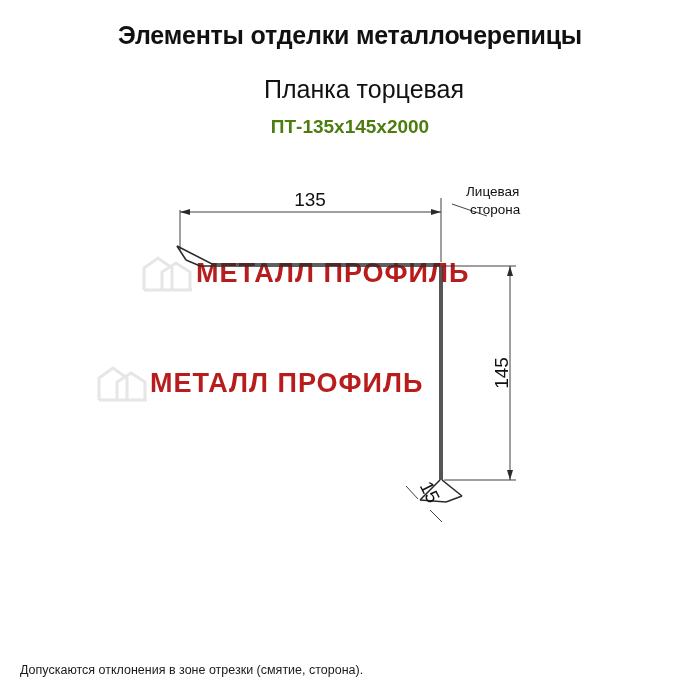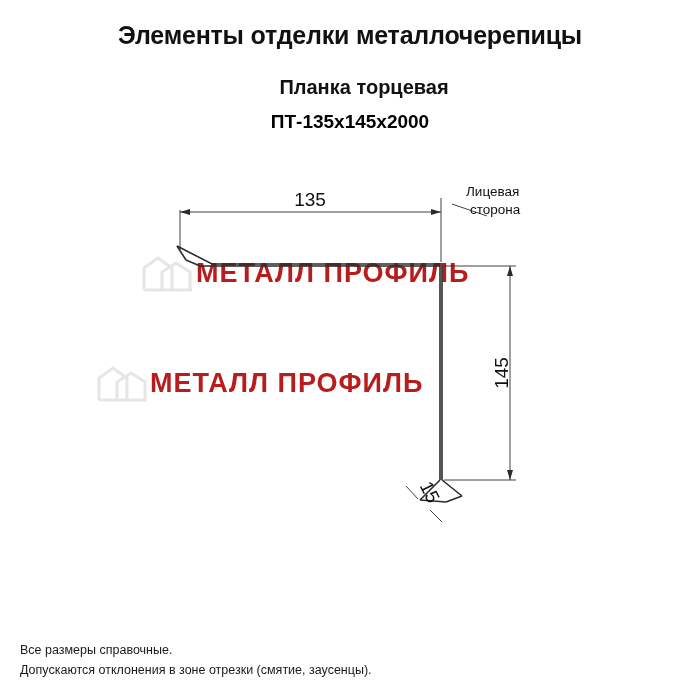--- a/index.html
+++ b/index.html
@@ -31,31 +31,31 @@
   }
   .title-main {
     font-size: 25px;
     font-weight: bold;
     letter-spacing: -0.2px;
     color: #111111;
     line-height: 1.1;
   }
   .title-sub {
     margin-top: 26px;
-    font-size: 20px;
-    font-weight: bold;
+    font-size: 25px;
+    font-weight: normal;
     color: #111111;
     line-height: 1.1;
     margin-left: 28px;
   }
   .title-code {
     margin-top: 14px;
     font-size: 19px;
     font-weight: bold;
-    color: #000000;
+    color: #4d7c0f;
     line-height: 1.1;
   }
 
   
   .drawing {
     position: absolute;
     top: 150px;
     left: 0;
     width: 640px;
     height: 400px;
@@ -190,17 +190,16 @@
 
       <g stroke="#2b2b2b" stroke-width="0.9" fill="none">
         <line x1="452" y1="54" x2="487" y2="66"></line>
       </g>
       <text class="label-text" x="466" y="46">Лицевая</text>
       <text class="label-text" x="470" y="64">сторона</text>
     </svg>
   </div>
 
   <div class="footer">
-    <div>Все размеры справочные.</div>
-    <div>Допускаются отклонения в зоне отрезки (смятие, заусенцы).</div>
+    <div>Допускаются отклонения в зоне отрезки (смятие, сторона).</div>
   </div>
 
 </div>
 
 </body></html>

